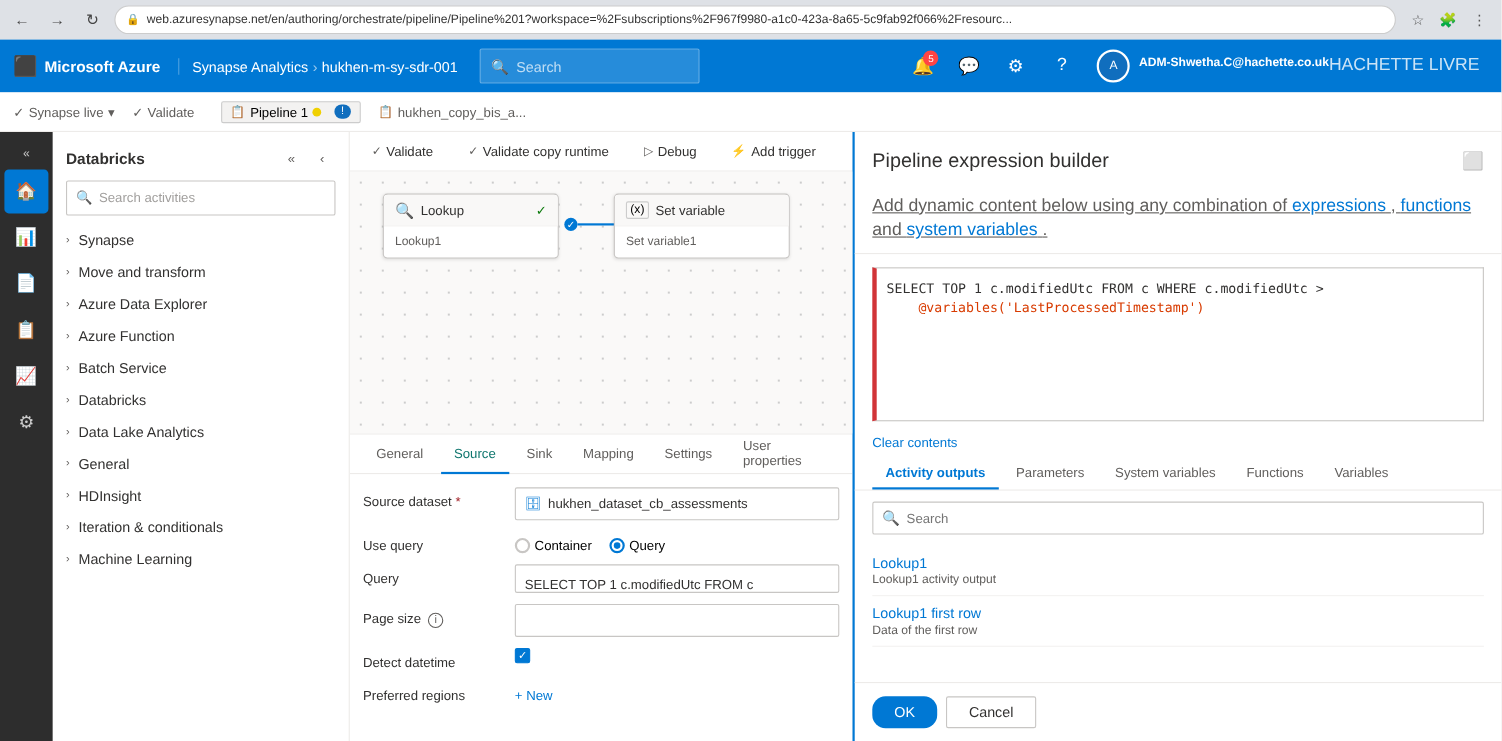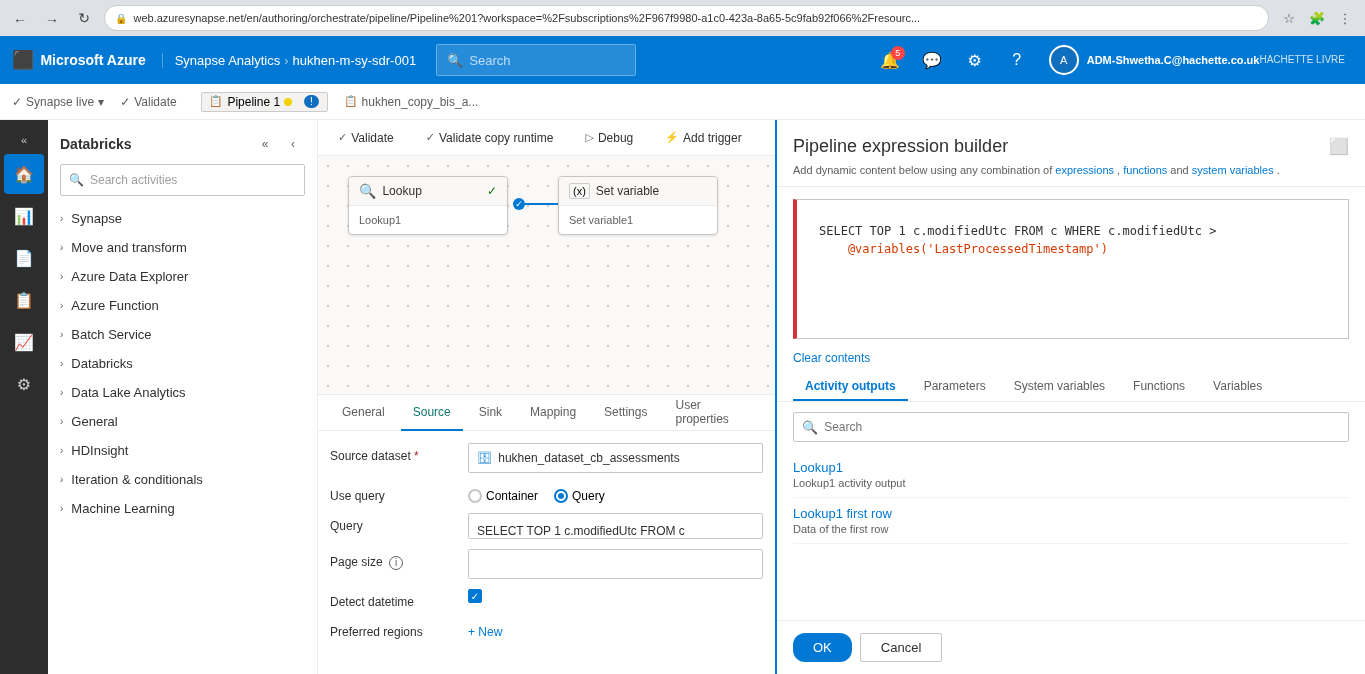--- a/index.html
+++ b/index.html
@@ -71,21 +71,21 @@
     .notification-badge {
       position: absolute; top: 4px; right: 4px;
       background: #ff4444; color: white; font-size: 9px;
       width: 14px; height: 14px; border-radius: 50%;
       display: flex; align-items: center; justify-content: center;
     }
     .user-info { display: flex; align-items: center; gap: 8px; padding: 0 8px; cursor: pointer; }
     .user-avatar { width: 30px; height: 30px; border-radius: 50%; background: #106ebe; border: 2px solid white; display: flex; align-items: center; justify-content: center; color: white; font-size: 11px; }
     .user-text { display: flex; flex-direction: row; color: white; }
     .user-name { font-size: 11px; font-weight: 600; }
-    .user-org { font-size: 10px; opacity: 0.8; }
+    .user-org { font-size: 16px; opacity: 0.8; }
 
     
     .sub-header {
       height: 36px;
       background: white;
       border-bottom: 1px solid #edebe9;
       display: flex;
       align-items: center;
       padding: 0 12px;
       gap: 0;
@@ -318,34 +318,35 @@
     }
     .expression-title {
       font-size: 18px;
       font-weight: 400;
       color: #323130;
       display: flex;
       align-items: center;
       justify-content: space-between;
     }
     .expression-desc {
-      font-size: 11px;
+      font-size: 16px;
       color: #605e5c;
-      margin-top: 6px;
+      margin-top: 20px;
       line-height: 1.4;
+      text-decoration: underline;
     }
     .expression-link { color: #0078d4; cursor: pointer; }
     .close-btn { font-size: 16px; color: #605e5c; cursor: pointer; }
 
     .expression-editor {
       margin: 12px 16px;
       border: 1px solid #c8c6c4;
       border-left: 4px solid #d13438;
       min-height: 140px;
-      padding: 22px;
+      padding: 9px;
       font-family: 'Consolas', monospace;
       font-size: 12px;
       line-height: 1.5;
       color: #323130;
       background: white;
       resize: none;
       outline: none;
     }
     .code-variable { color: #d83b01; }
     .code-plain { color: #323130; }

